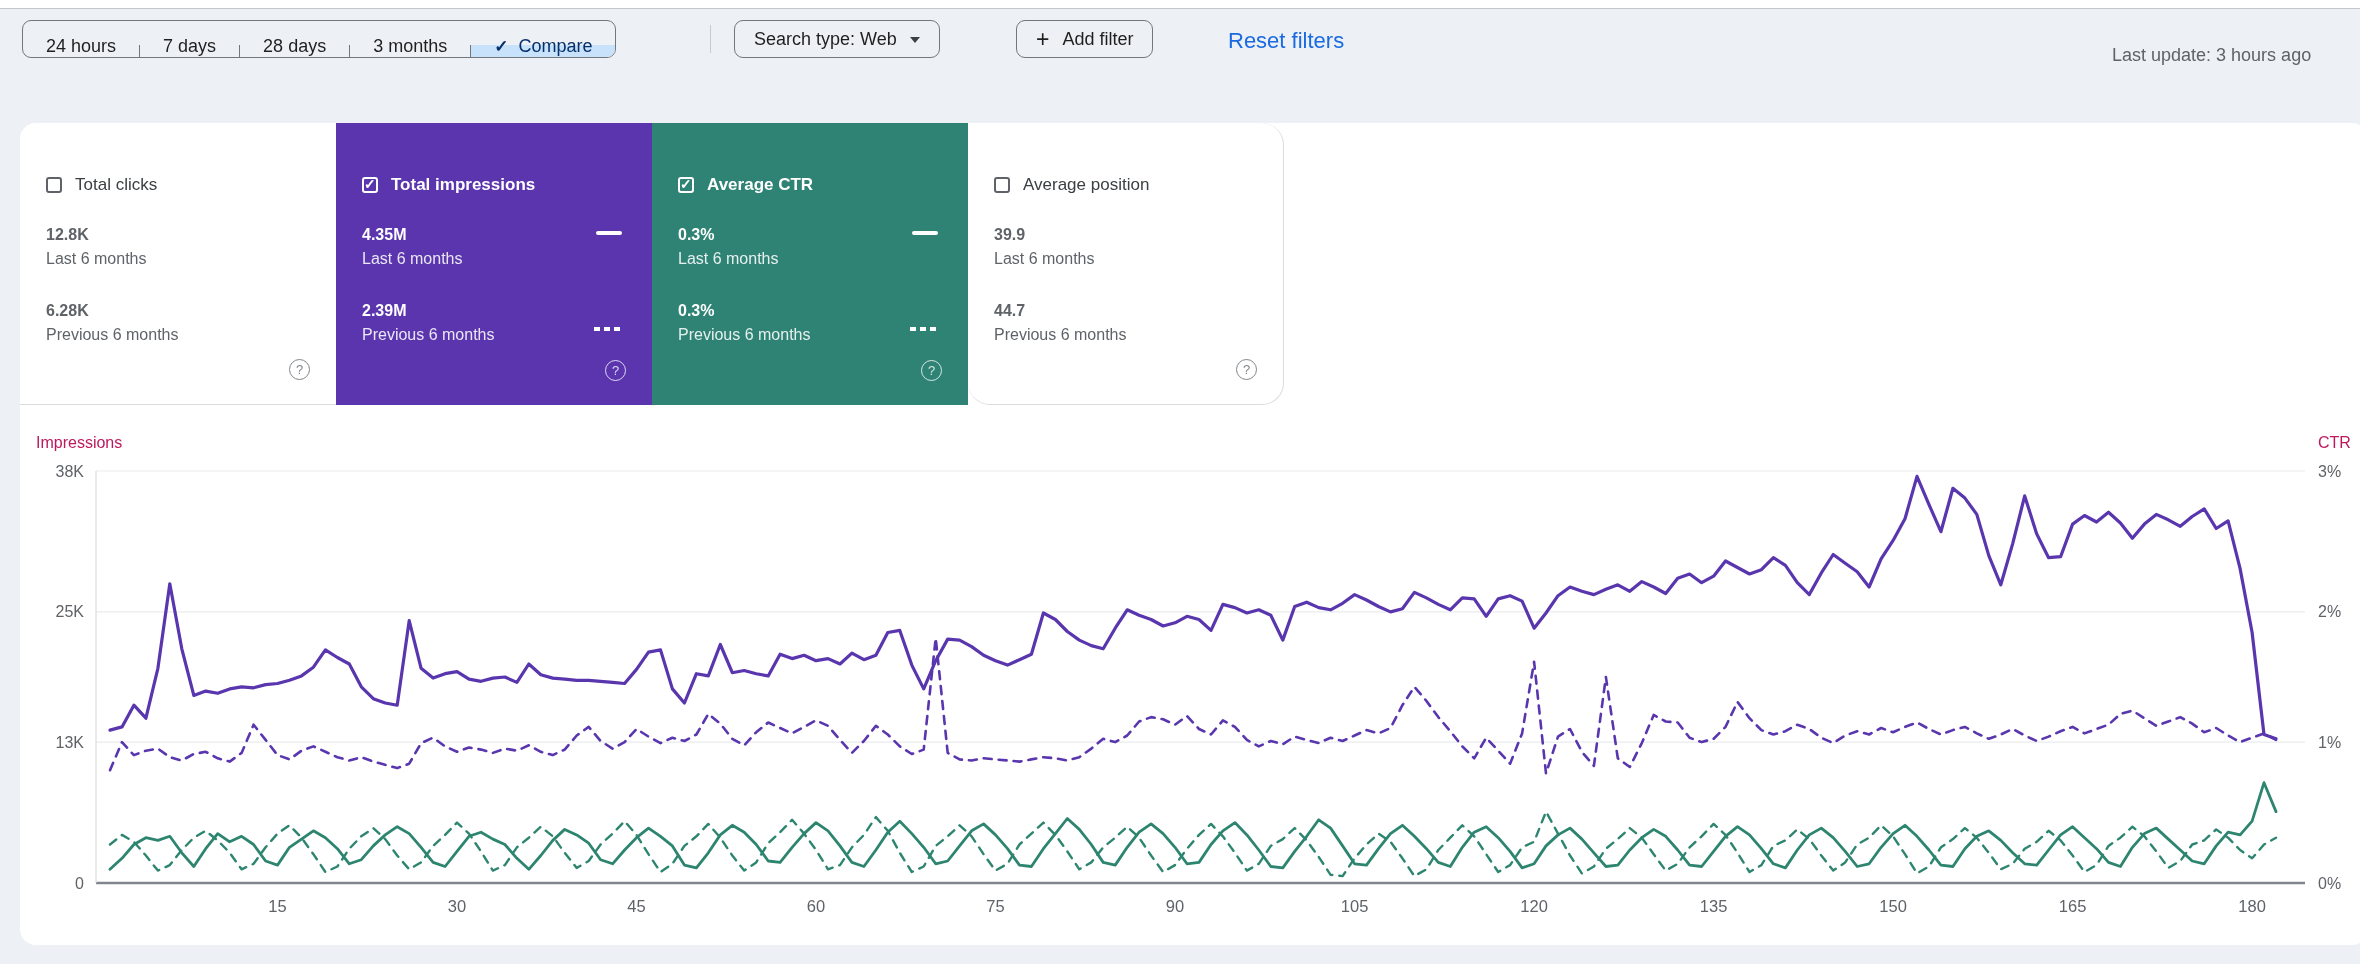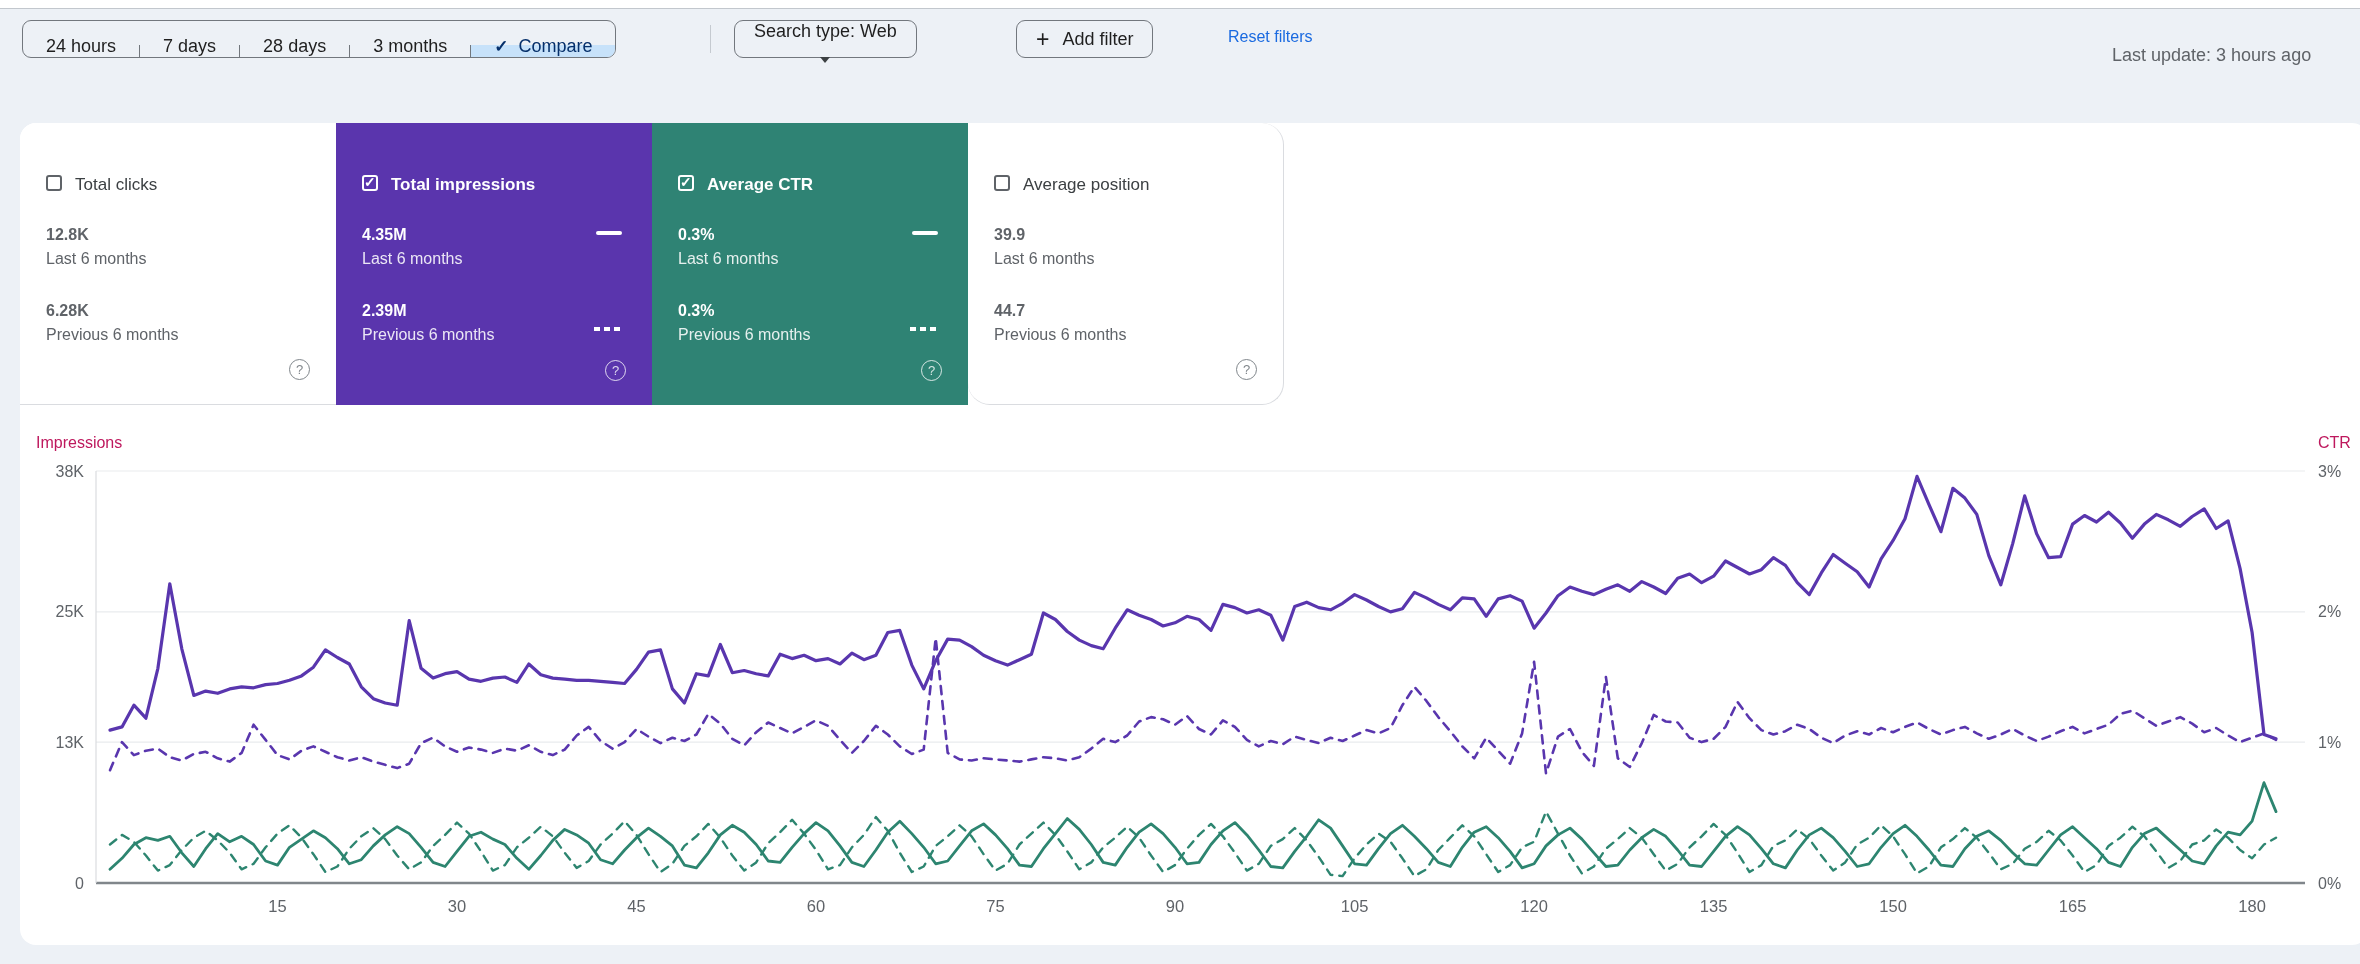--- a/index.html
+++ b/index.html
@@ -30,50 +30,50 @@
   .seg .seg-btn:first-child { border-left:none; }
   .seg .seg-btn.selected { background:#c7e2fa; color:#06306b; font-weight:500; }
   .seg .chk { font-size:17px; font-weight:700; }
   .vdiv { position:absolute; left:710px; top:25px; width:1px; height:28px; background:#c5cad0; }
   .pill {
     position:absolute; top:20px; height:38px;
     border:1px solid #72777d; border-radius:9px; background:transparent; cursor:pointer;
     display:flex; align-items:center; gap:13px; padding:0 19px;
     font:18px "Liberation Sans", sans-serif; color:#1f1f1f; white-space:nowrap;
   }
-  .pill.search-type { left:734px;flex-direction:column; }
+  .pill.search-type { left:734px; }
   .pill.add-filter  { left:1016px; }
   .caret {
     width:0; height:0; margin-top:2px;
     border-left:5.5px solid transparent; border-right:5.5px solid transparent;
     border-top:6.5px solid #3c4043;
   }
   .plus { font-size:23px; font-weight:400; color:#1f1f1f; line-height:1; }
   .reset-link {
     position:absolute; left:1228px; top:28px;
-    font-size:16px; color:#1a6ae0; cursor:pointer; text-decoration:none; white-space:nowrap;
+    font-size:22px; color:#1a6ae0; cursor:pointer; text-decoration:none; white-space:nowrap;
   }
   .last-update {
     position:absolute; left:2112px; top:45px;
     font-size:18px; color:#5f6368; white-space:nowrap;
   }
   
   .card {
     position:absolute; left:20px; top:123px; width:2348px; height:822px;
     background:#ffffff; border-radius:16px;
   }
   .tile {
     position:absolute; top:0; width:316px; height:282px;
     padding:0 26px; cursor:pointer; background:#fff;
   }
   .tile-0 { left:0;     border-bottom:1px solid #dadce0; border-radius:16px 0 0 0; }
   .tile-1 { left:316px; }
   .tile-2 { left:632px; }
   .tile-3 { left:948px; border-bottom:1px solid #dadce0; border-right:1px solid #dadce0; }
-  .cbrow { display:flex; gap:13px; margin-top:52px; height:20px; }
+  .cbrow { display:flex; align-items:center; gap:13px; margin-top:52px; height:20px; }
   .cb {
     width:16px; height:16px; flex:0 0 16px;
     border:2px solid #5f6368; border-radius:3px; position:relative; cursor:pointer;
   }
   .cb .mark {
     display:none; position:absolute; left:0px; top:-3px;
     font-size:14px; font-weight:700; color:#fff;
   }
   .tile .label { font-size:17px; color:#3c4043; }
   .tile .value { margin-top:26px; font-size:16px; font-weight:700; color:#5f6368; line-height:28px; }

